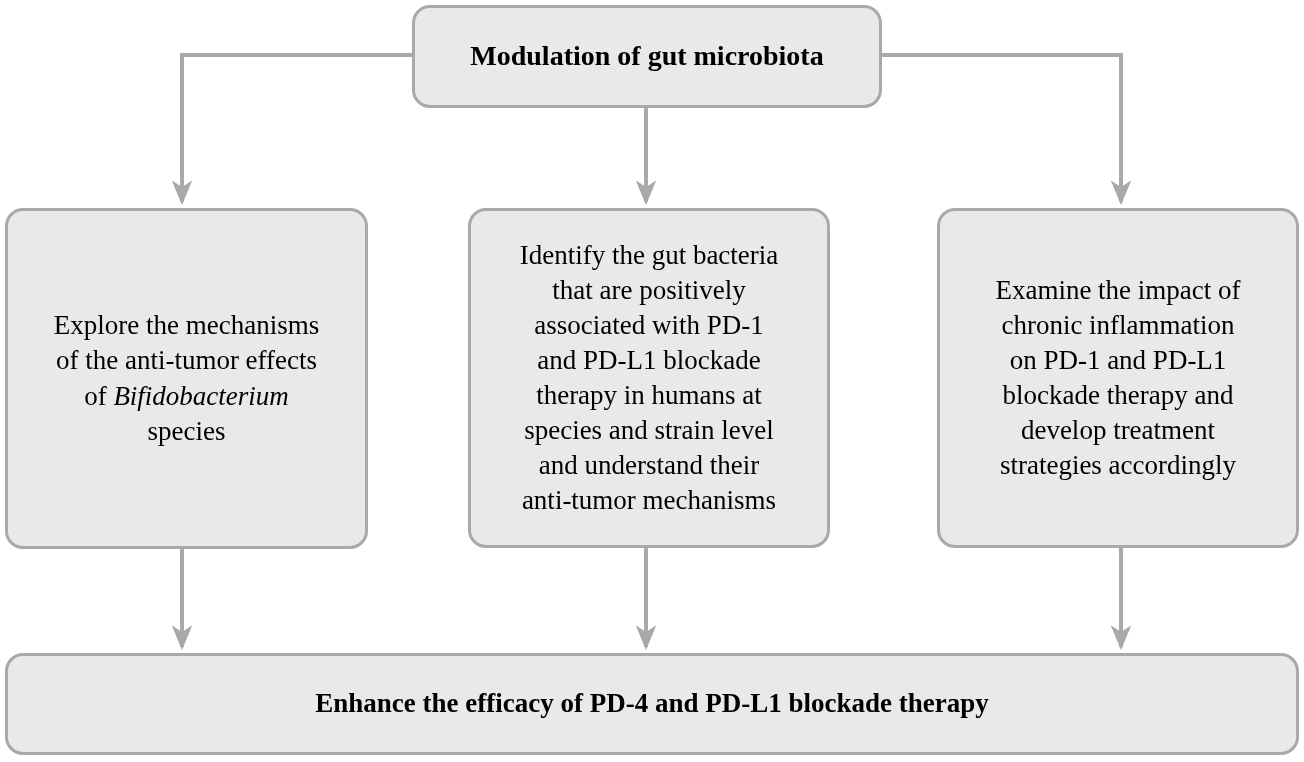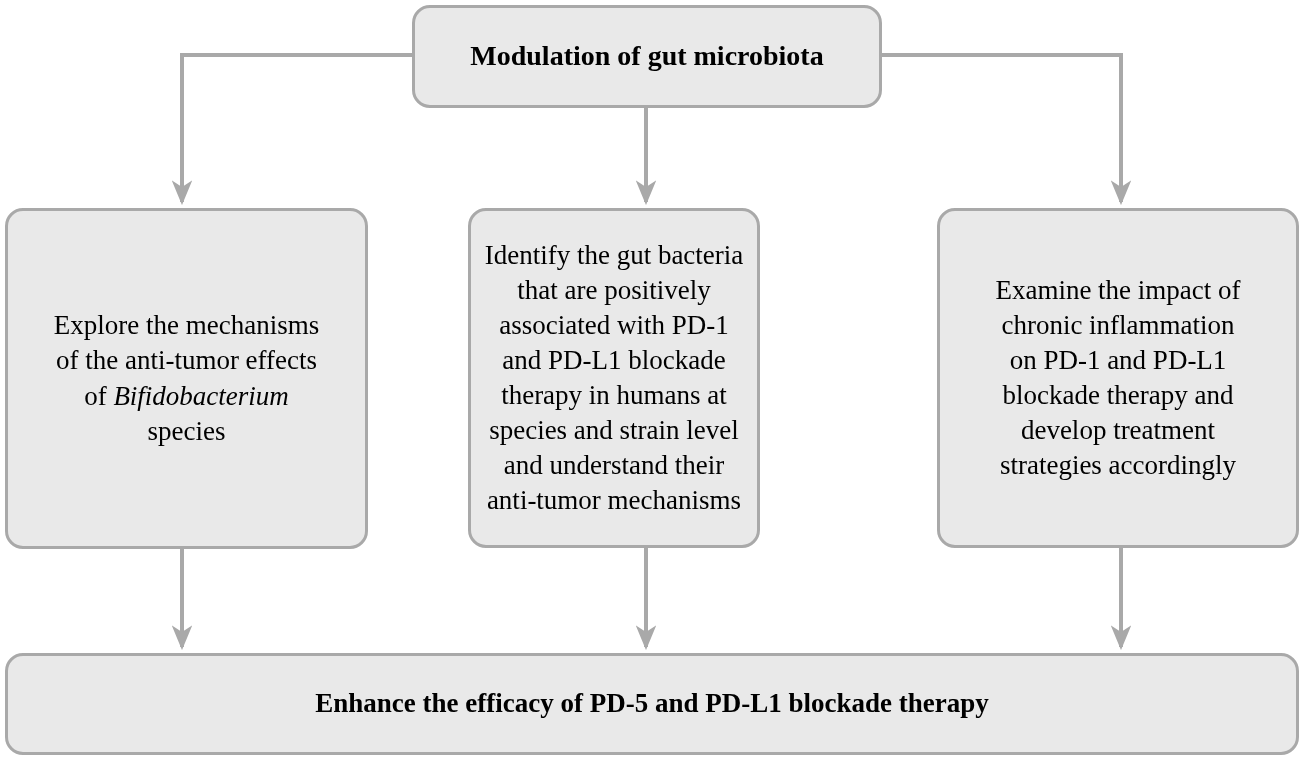--- a/index.html
+++ b/index.html
@@ -54,21 +54,21 @@
   #node-branch-1 {
     left: 5px;
     top: 208px;
     width: 363px;
     height: 341px;
     font-size: 27px;
   }
   #node-branch-2 {
     left: 468px;
     top: 208px;
-    width: 292px;
+    width: 362px;
     height: 340px;
     font-size: 27px;
   }
   #node-branch-3 {
     left: 937px;
     top: 208px;
     width: 362px;
     height: 340px;
     font-size: 27px;
   }
@@ -132,16 +132,16 @@
   <div class="node" id="node-branch-3">
     <span class="txt">Examine the impact of
 chronic inflammation
 on PD-1 and PD-L1
 blockade therapy and
 develop treatment
 strategies accordingly</span>
   </div>
 
   <div class="node" id="node-outcome">
-    <span class="txt">Enhance the efficacy of PD-5 and PD-L1 blockade therapy</span>
+    <span class="txt">Enhance the efficacy of PD-4 and PD-L1 blockade therapy</span>
   </div>
 
 </div>
 
 </body></html>

